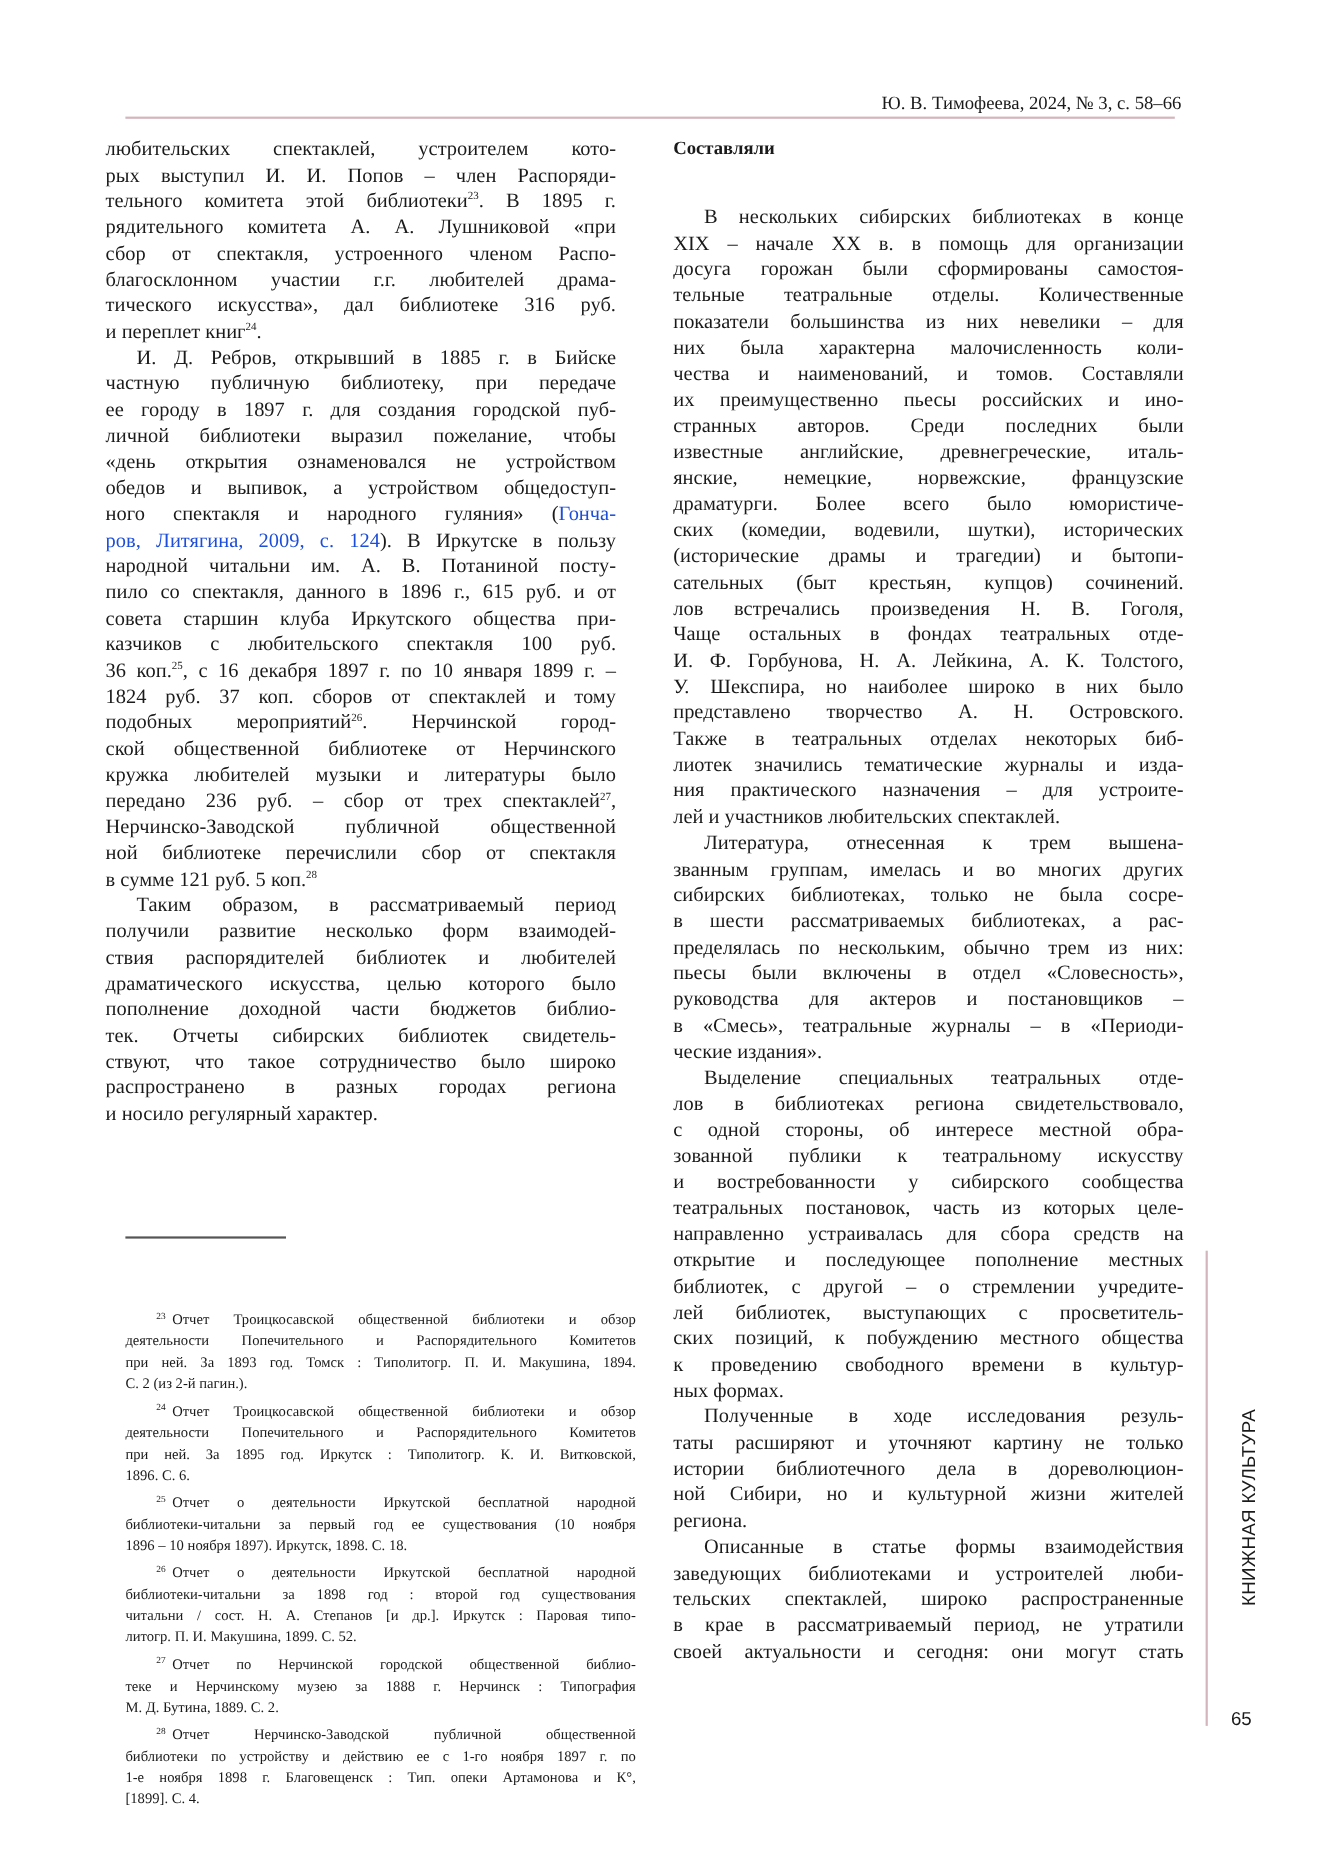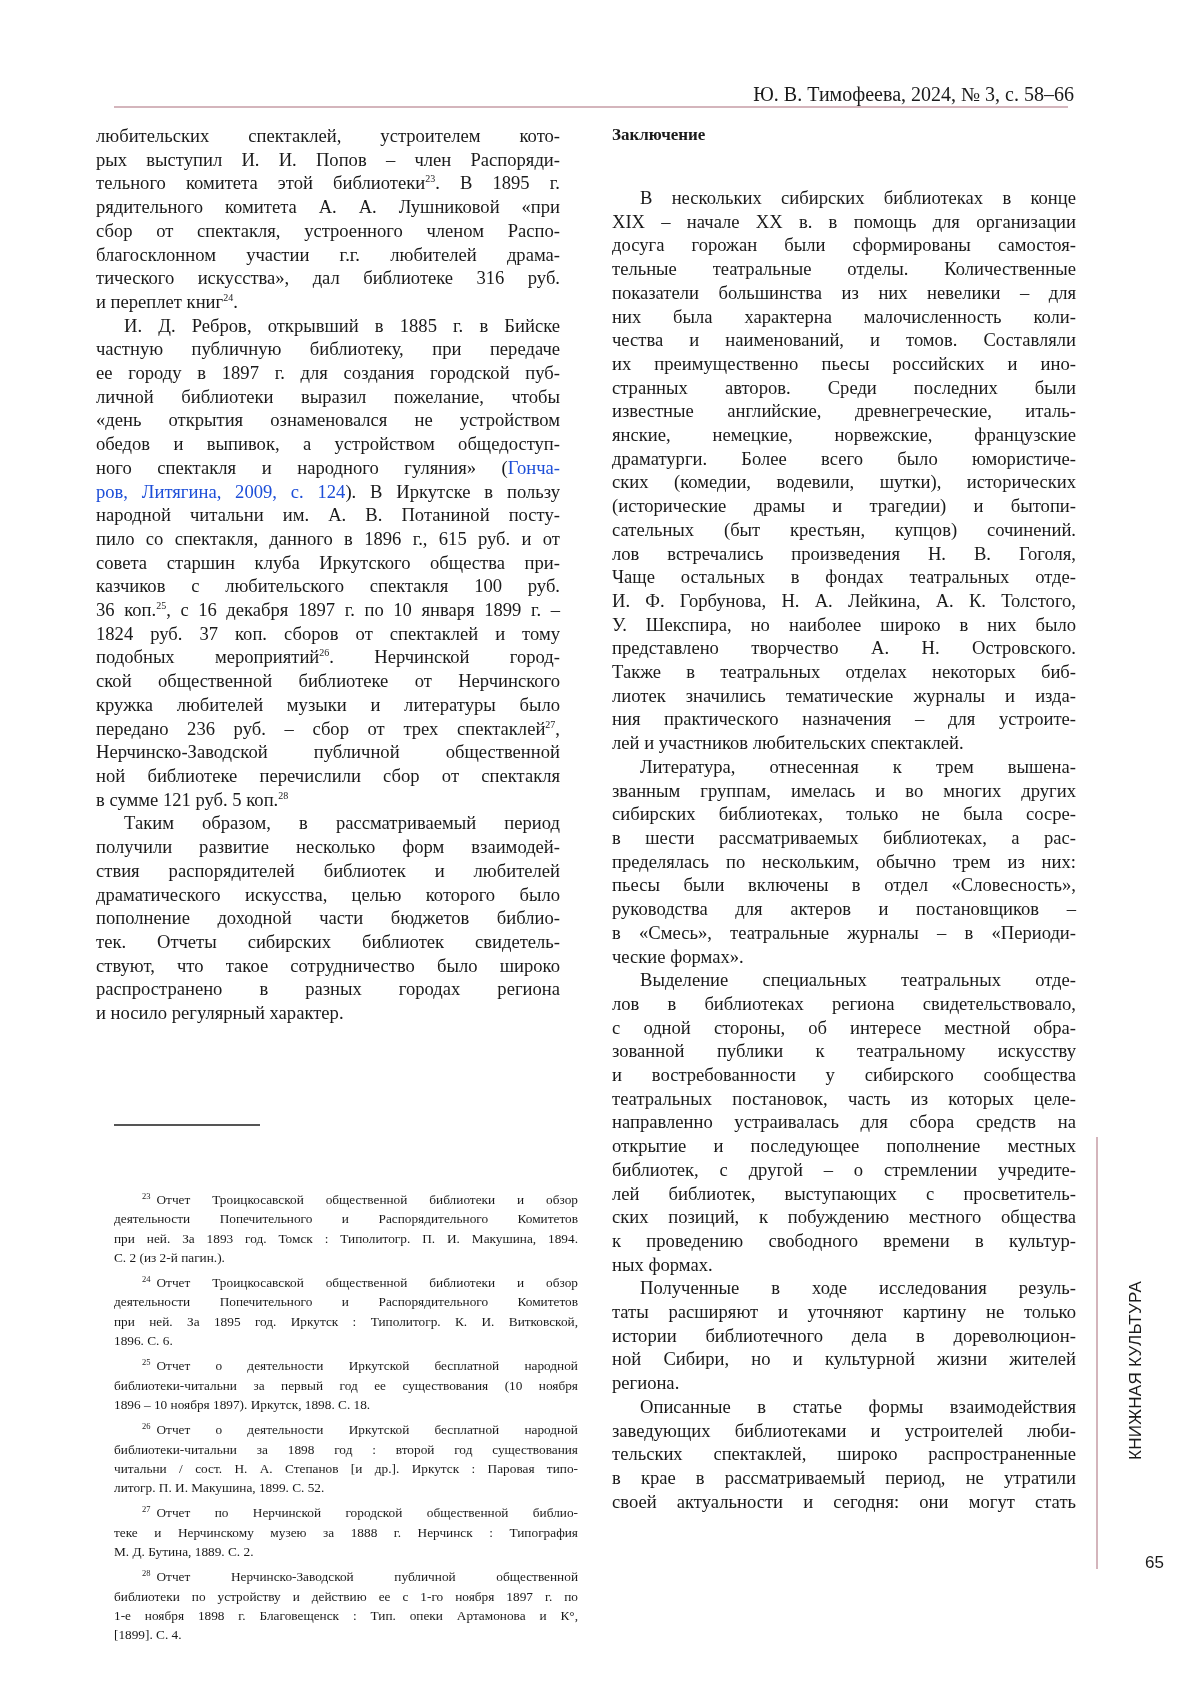--- a/index.html
+++ b/index.html
@@ -2,21 +2,21 @@
 <html><head>
 <meta charset="utf-8">
 <style>
   html, body { margin: 0; padding: 0; background: #ffffff; }
   body { width: 1200px; height: 1697px; position: relative; overflow: hidden; color: #1a1a1a; }
   .serif { font-family: "Liberation Serif", "DejaVu Serif", serif; }
   .sans { font-family: "Liberation Sans", "DejaVu Sans", sans-serif; }
 
   .running-head {
     position: absolute; right: 126px; top: 84px;
-    font-size: 20px; line-height: 20px; color: #1a1a1a; white-space: nowrap;
+    font-size: 17px; line-height: 20px; color: #1a1a1a; white-space: nowrap;
   }
   .head-rule {
     position: absolute; left: 114px; top: 106px; width: 954px; height: 2px;
     background: #d4b5bc;
   }
 
   .col { position: absolute; top: 124px; width: 464px; }
   .col-left { left: 96px; }
   .col-right { left: 612px; }
 
@@ -37,21 +37,21 @@
   .fnote .ln.last { text-align-last: left; }
   .fnote .ln.first { padding-left: 28px; }
   .fnote sup { font-size: 8.5px; vertical-align: 5px; line-height: 0; margin-right: 6px; }
 
   .side-rule { position: absolute; left: 1096px; top: 1137px; width: 2px; height: 432px; background: #d4b5bc; }
   .side-label {
     position: absolute; left: 1126px; top: 1460px;
     transform-origin: 0 0; transform: rotate(-90deg);
     font-size: 17px; letter-spacing: 0.3px; white-space: nowrap; color: #1a1a1a;
   }
-  .page-number { position: absolute; left: 1119px; top: 1553px; font-size: 17px; color: #1a1a1a; margin-left: 26px; }
+  .page-number { position: absolute; left: 1119px; top: 1553px; font-size: 17px; color: #1a1a1a; }
 </style>
 </head>
 <body>
 
 <div class="running-head serif">Ю. В. Тимофеева, 2024, № 3, с. 58–66</div>
 <div class="head-rule"></div>
 
 <div class="col col-left serif" id="left-col">
     <p class="para">
       <span class="ln">любительских спектаклей, устроителем кото-</span>
@@ -131,21 +131,21 @@
     </p>
     <p class="fnote">
       <span class="ln first"><sup>28</sup>Отчет Нерчинско-Заводской публичной общественной</span>
       <span class="ln">библиотеки по устройству и действию ее с 1-го ноября 1897 г. по</span>
       <span class="ln">1-е ноября 1898 г. Благовещенск : Тип. опеки Артамонова и К°,</span>
       <span class="ln last">[1899]. С. 4.</span>
     </p>
   </div>
 
 <div class="col col-right serif">
-  <h2 class="section-title">Заключение</h2>
+  <h2 class="section-title">Составляли</h2>
   <div class="gap-after-title"></div>
   <div id="right-col">
       <p class="para">
         <span class="ln indent">В нескольких сибирских библиотеках в конце</span>
         <span class="ln">XIX – начале XX в. в помощь для организации</span>
         <span class="ln">досуга горожан были сформированы самостоя-</span>
         <span class="ln">тельные театральные отделы. Количественные</span>
         <span class="ln">показатели большинства из них невелики – для</span>
         <span class="ln">них была характерна малочисленность коли-</span>
         <span class="ln">чества и наименований, и томов. Составляли</span>
@@ -169,21 +169,21 @@
       </p>
       <p class="para">
         <span class="ln indent">Литература, отнесенная к трем вышена-</span>
         <span class="ln">званным группам, имелась и во многих других</span>
         <span class="ln">сибирских библиотеках, только не была сосре-</span>
         <span class="ln">в шести рассматриваемых библиотеках, а рас-</span>
         <span class="ln">пределялась по нескольким, обычно трем из них:</span>
         <span class="ln">пьесы были включены в отдел «Словесность»,</span>
         <span class="ln">руководства для актеров и постановщиков –</span>
         <span class="ln">в «Смесь», театральные журналы – в «Периоди-</span>
-        <span class="ln last">ческие формах».</span>
+        <span class="ln last">ческие издания».</span>
       </p>
       <p class="para">
         <span class="ln indent">Выделение специальных театральных отде-</span>
         <span class="ln">лов в библиотеках региона свидетельствовало,</span>
         <span class="ln">с одной стороны, об интересе местной обра-</span>
         <span class="ln">зованной публики к театральному искусству</span>
         <span class="ln">и востребованности у сибирского сообщества</span>
         <span class="ln">театральных постановок, часть из которых целе-</span>
         <span class="ln">направленно устраивалась для сбора средств на</span>
         <span class="ln">открытие и последующее пополнение местных</span>

